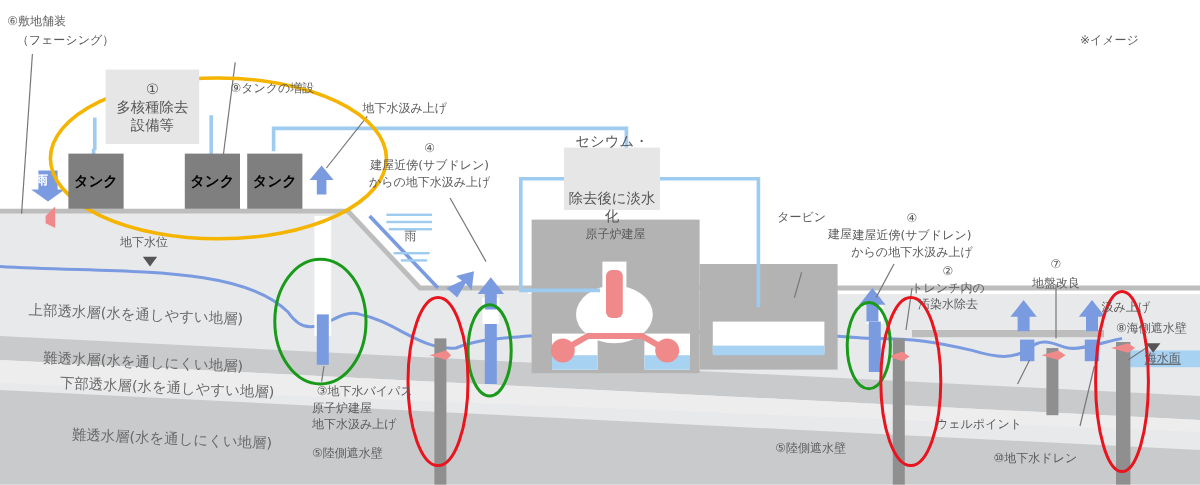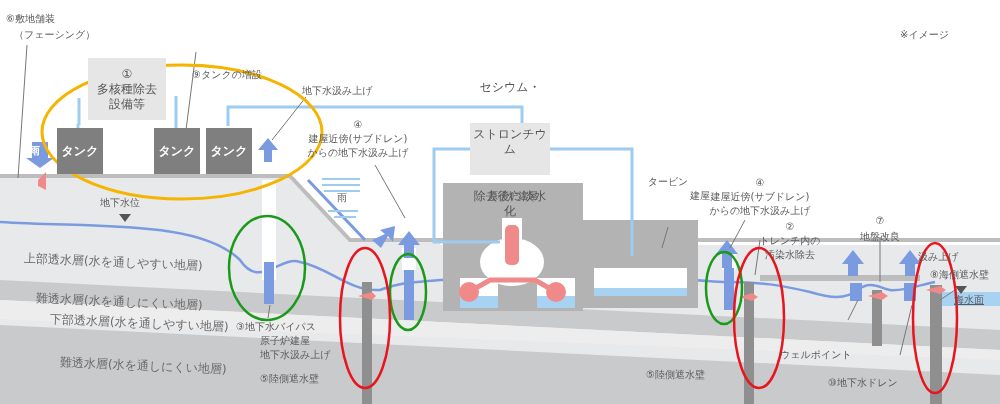--- a/index.html
+++ b/index.html
@@ -1,21 +1,21 @@
 <!DOCTYPE html>
 <html><head>
 <meta charset="utf-8">
 <style>
   html,body{margin:0;padding:0;background:#fff;}
   body{width:1000px;height:404px;overflow:hidden;position:relative;font-family:"DejaVu Sans","Liberation Sans",sans-serif;}
   #diagram{position:absolute;left:0;top:0;width:1000px;height:404px;}
   .lbl{position:absolute;color:#5a5a5a;font-size:10px;line-height:14px;white-space:nowrap;}
   .lbl.c{text-align:center;}
   .box{position:absolute;display:flex;align-items:center;justify-content:center;text-align:center;}
-  .tank{background:#7f7f7f;color:#ffffff;font-size:12px;font-weight:bold;}
+  .tank{background:#7f7f7f;color:#000000;font-size:12px;font-weight:bold;}
   .gray-box{background:#e6e6e6;color:#555;font-size:12px;line-height:15px;}
   .layer-text{position:absolute;color:#6a6a6a;font-size:12px;white-space:nowrap;transform-origin:left center;}
 </style>
 </head>
 <body>
 
 <div id="diagram">
 
   <svg width="1000" height="404" style="position:absolute;left:0;top:0">
 
@@ -144,21 +144,20 @@
     </div>
 
   <div class="box gray-box" style="left:88px;top:58px;width:78px;height:62px;flex-direction:column;">
     <span>①</span>
     <span>多核種除去</span>
     <span>設備等</span>
   </div>
 
   <div class="box gray-box" style="left:470px;top:123px;width:80px;height:52px;flex-direction:column;gap:32px;">
     <span>セシウム・</span>
-    <span>ストロンチウム</span>
     <span>除去後に淡水化</span>
   </div>
 
   <div class="lbl" style="left:6px;top:12px;">⑥敷地舗装</div>
   <div class="lbl" style="left:14px;top:28px;">（フェーシング）</div>
   <div class="lbl" style="left:900px;top:28px;">※イメージ</div>
   <div class="lbl" style="left:192px;top:68px;">⑨タンクの増設</div>
   <div class="lbl" style="left:30px;top:144px;color:#fff;font-weight:bold;">雨</div>
   <div class="lbl" style="left:302px;top:84px;">地下水汲み上げ</div>
 
@@ -187,20 +186,20 @@
   <div class="lbl" style="left:930px;top:268px;">⑧海側遮水壁</div>
   <div class="lbl" style="left:954px;top:293px;text-decoration:underline;">海水面</div>
 
   <div class="lbl" style="left:100px;top:196px;">地下水位</div>
 
   <div class="layer-text" style="left:24px;top:250px;transform:rotate(2.5deg);">上部透水層(水を通しやすい地層)</div>
   <div class="layer-text" style="left:36px;top:290px;transform:rotate(2.5deg);">難透水層(水を通しにくい地層)</div>
   <div class="layer-text" style="left:50px;top:311px;transform:rotate(2.5deg);">下部透水層(水を通しやすい地層)</div>
   <div class="layer-text" style="left:60px;top:354px;transform:rotate(2.5deg);">難透水層(水を通しにくい地層)</div>
 
-  <div class="lbl" style="left:236px;top:320px;text-align:right;">③地下水バイパス</div>
+  <div class="lbl" style="left:264px;top:320px;text-align:right;">③地下水バイパス</div>
   <div class="lbl" style="left:260px;top:334px;">原子炉建屋</div>
   <div class="lbl" style="left:260px;top:348px;">地下水汲み上げ</div>
   <div class="lbl" style="left:260px;top:372px;">⑤陸側遮水壁</div>
   <div class="lbl" style="left:646px;top:368px;">⑤陸側遮水壁</div>
   <div class="lbl" style="left:780px;top:348px;">ウェルポイント</div>
   <div class="lbl" style="left:828px;top:376px;">⑩地下水ドレン</div>
 </div>
 
 </body></html>

